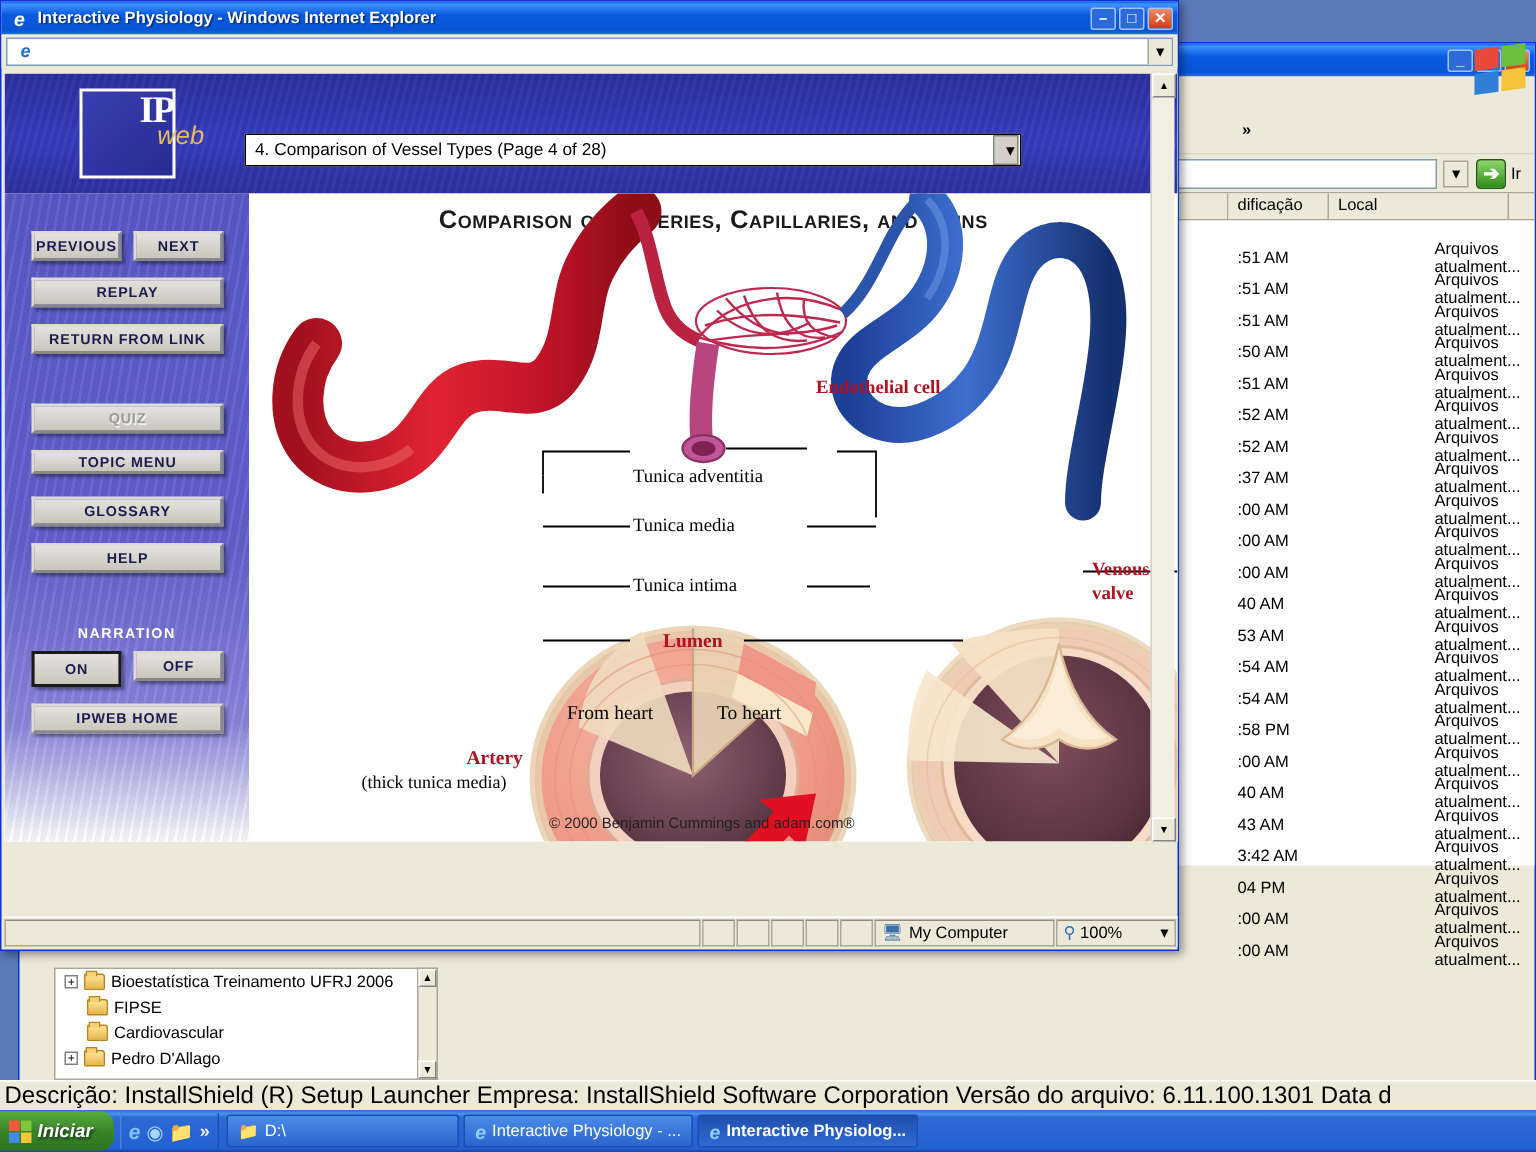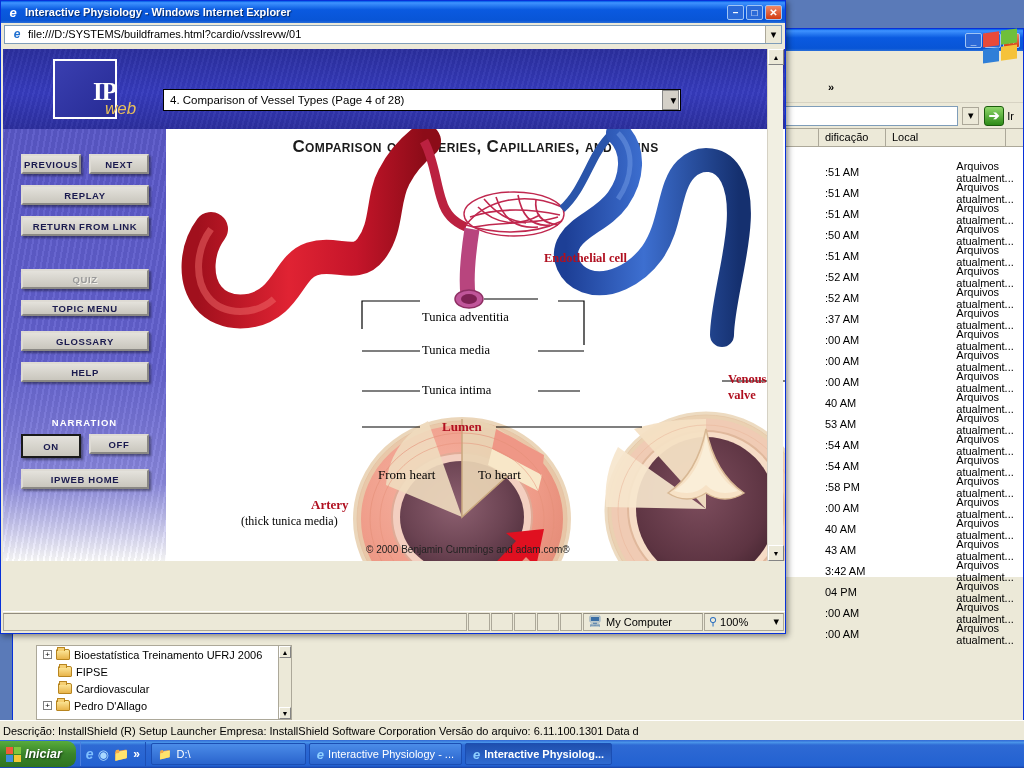--- a/index.html
+++ b/index.html
@@ -132,21 +132,21 @@
   .app-header {
     position: absolute; left: 0; top: 0; width: 782px; height: 80px;
     background:
       repeating-linear-gradient(105deg, rgba(255,255,255,.035) 0 2px, rgba(0,0,0,.035) 2px 5px),
       linear-gradient(to bottom,#2b2f9e,#363bbd 55%,#2c2f9e);
   }
   .logo-box {
     position: absolute; left: 50px; top: 10px; width: 64px; height: 60px;
     border: 2px solid #fff;
     background: linear-gradient(135deg,#3a3fb0,#272b95);
-    display: flex; align-items: flex-end; justify-content: center; padding-left: 39px;
+    display: flex; align-items: flex-start; justify-content: center; padding-left: 39px;
   }
   .logo-inner { text-align: center; line-height: 1; }
   .logo-ip {
     font-family: "Liberation Serif", serif; font-weight: bold;
     font-size: 25px; color: #fff; letter-spacing: -1px;
   }
   .logo-web {
     font-family: Liberation Sans, sans-serif; font-style: italic;
     font-size: 17px; color: #e8c05a; margin-top: -4px; margin-left: 32px;
   }
@@ -272,21 +272,21 @@
   .lang-ind {
     background: #0a3f8f; color: #fff; font-size: 10px; font-weight: bold;
     padding: 1px 3px; border: 1px solid #5c9fe0;
   }
   .tray-dot { width: 14px; height: 14px; border-radius: 50%; }
 
   
   .desc-bar {
     position: absolute; left: 0; bottom: 28px; width: 1024px; height: 20px;
     background: #ece9d8; border-top: 1px solid #fff;
-    display: flex; align-items: center; font-size: 11px; padding-left: 3px;
+    display: flex; align-items: center; font-size: 16px; padding-left: 3px;
     white-space: nowrap; overflow: hidden;
   }
 
   
   .tree-panel {
     position: absolute; left: 36px; bottom: 48px; width: 256px; height: 75px;
     background: #fff; border: 1px solid #aca899;
     overflow: hidden;
   }
   .tree-row { display: flex; align-items: center; height: 17px; padding-left: 6px; gap: 4px; font-size: 11px; }
@@ -499,21 +499,20 @@
       <div class="titlebtns">
         <div class="tbtn">–</div>
         <div class="tbtn">□</div>
         <div class="tbtn close">✕</div>
       </div>
     </div>
 
     <div class="ie-addressrow">
       <div class="ie-addr-box">
         <span class="ie-icon" style="color:#1e6fd0;font-weight:bold;font-style:italic;font-size:12px;">e</span>
-        <span class="ie-addr-text">file:///D:/SYSTEMS/buildframes.html?cardio/vsslrevw/01</span>
         <div class="ie-addr-caret" style="margin-left:auto">▾</div>
       </div>
     </div>
 
     <div class="ie-content">
       <div class="app">
 
         <div class="app-header">
           <div class="logo-box">
             <div class="logo-inner">

